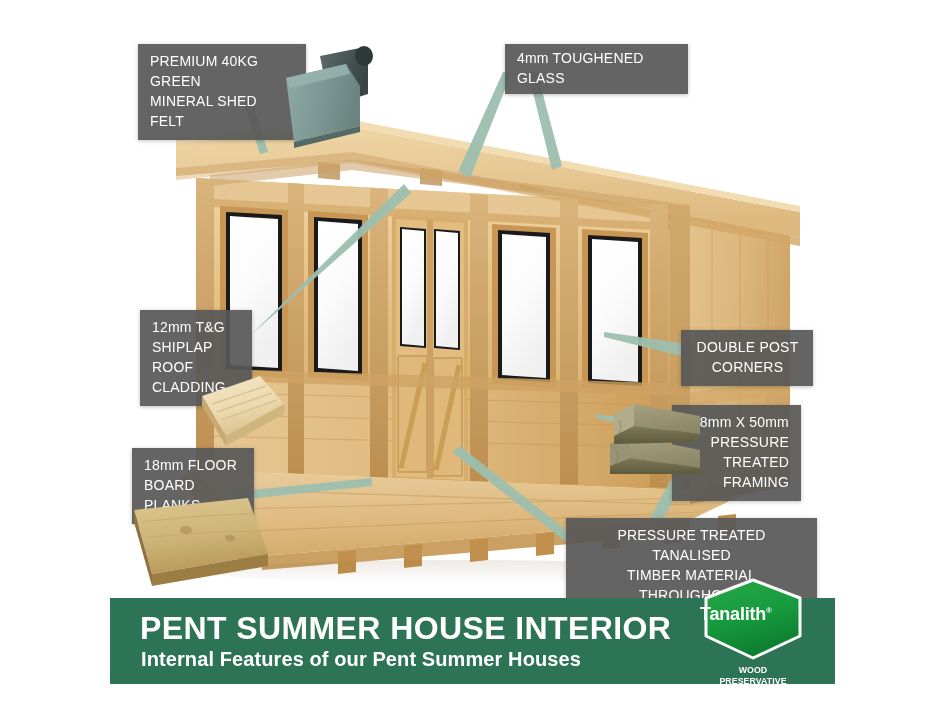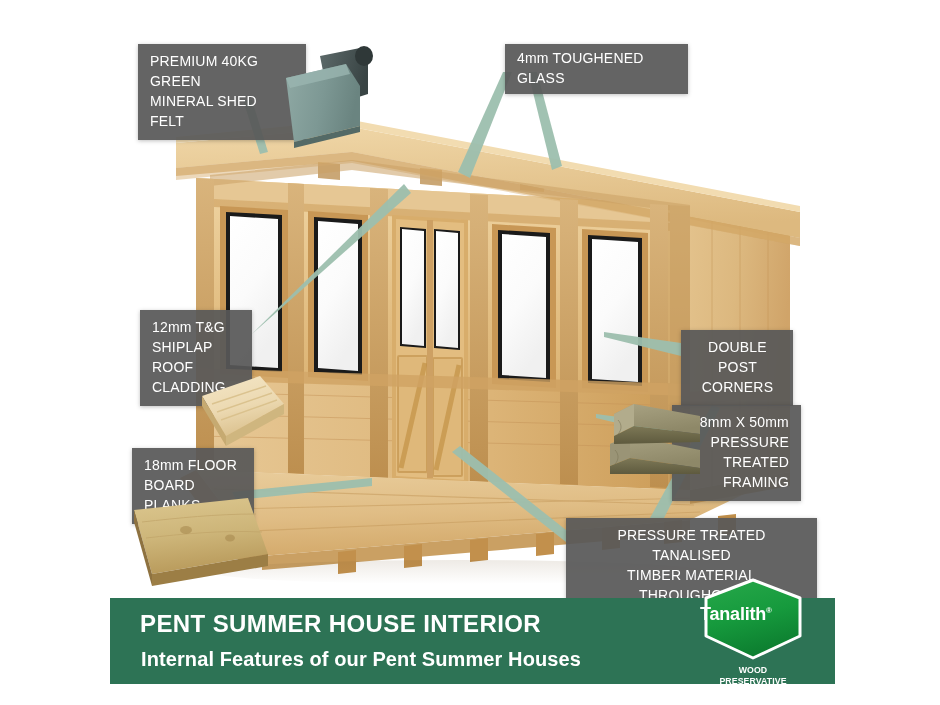--- a/index.html
+++ b/index.html
@@ -29,21 +29,21 @@
   #shed{position:absolute;left:0;top:0;width:940px;height:705px;z-index:10;}
 
   
   #footer{
     position:absolute;left:110px;top:598px;width:725px;height:86px;
     background:#2d7355;z-index:60;
   }
   #footer .title{
     position:absolute;left:30px;top:12px;
     font-family:"Liberation Sans",sans-serif;
-    font-weight:bold;font-size:24px;letter-spacing:.4px;color:#ffffff;
+    font-weight:bold;font-size:32px;letter-spacing:.4px;color:#ffffff;
     white-space:nowrap;
   }
   #footer .subtitle{
     position:absolute;left:31px;top:50px;
     font-family:"Liberation Sans",sans-serif;
     font-weight:bold;font-size:20px;color:#ffffff;letter-spacing:.1px;
     white-space:nowrap;
   }
 
   
@@ -349,21 +349,21 @@
 
   <div class="callout c-left" style="left:461px;top:44px;width:183px;padding-top:5px;padding-bottom:5px;margin-left:44px;">4mm TOUGHENED GLASS</div>
 
   <div class="callout c-left" style="left:140px;top:310px;width:112px;">12mm T&amp;G
 SHIPLAP ROOF
 CLADDING</div>
 
   <div class="callout c-left" style="left:132px;top:448px;width:122px;">18mm FLOOR
 BOARD PLANKS</div>
 
-  <div class="callout c-center" style="left:681px;top:330px;width:112px;padding-left:13px;">DOUBLE POST
+  <div class="callout c-center" style="left:681px;top:330px;width:132px;padding-left:13px;">DOUBLE POST
 CORNERS</div>
 
   <div class="callout c-right" style="left:672px;top:405px;width:129px;">38mm X 50mm
 PRESSURE
 TREATED FRAMING</div>
 
   <div class="callout c-center" style="left:566px;top:518px;width:251px;">PRESSURE TREATED TANALISED
 TIMBER MATERIAL THROUGHOUT.</div>
 
   <div id="footer">

